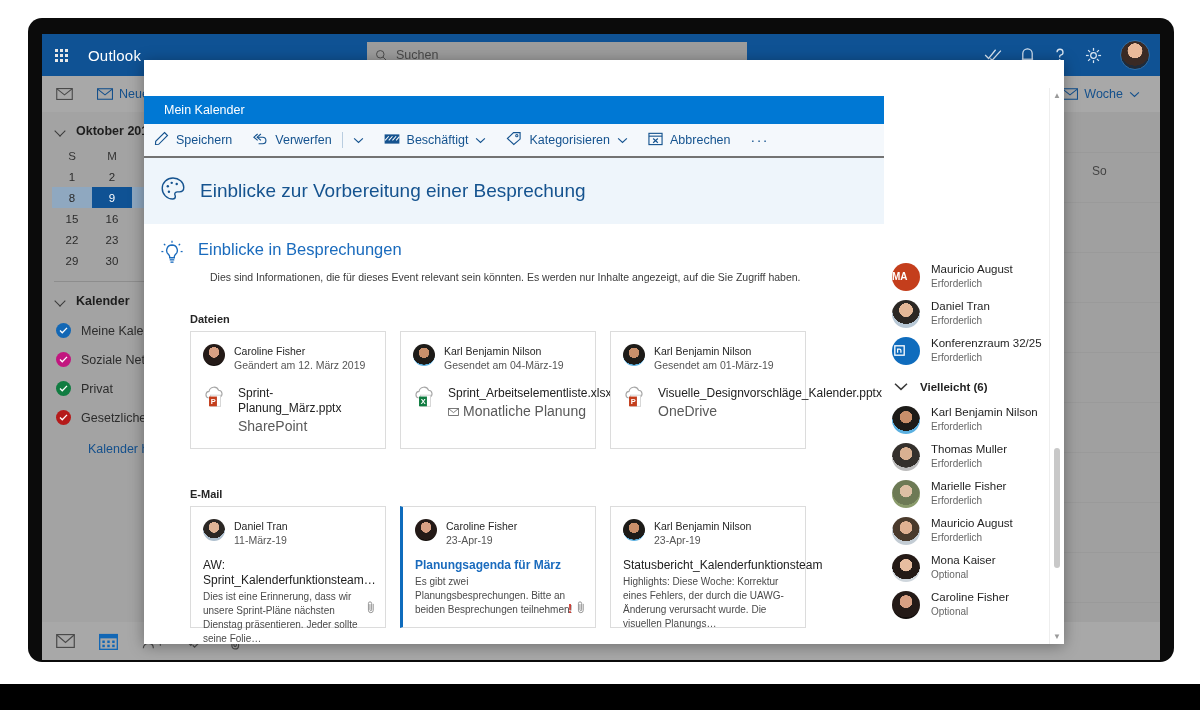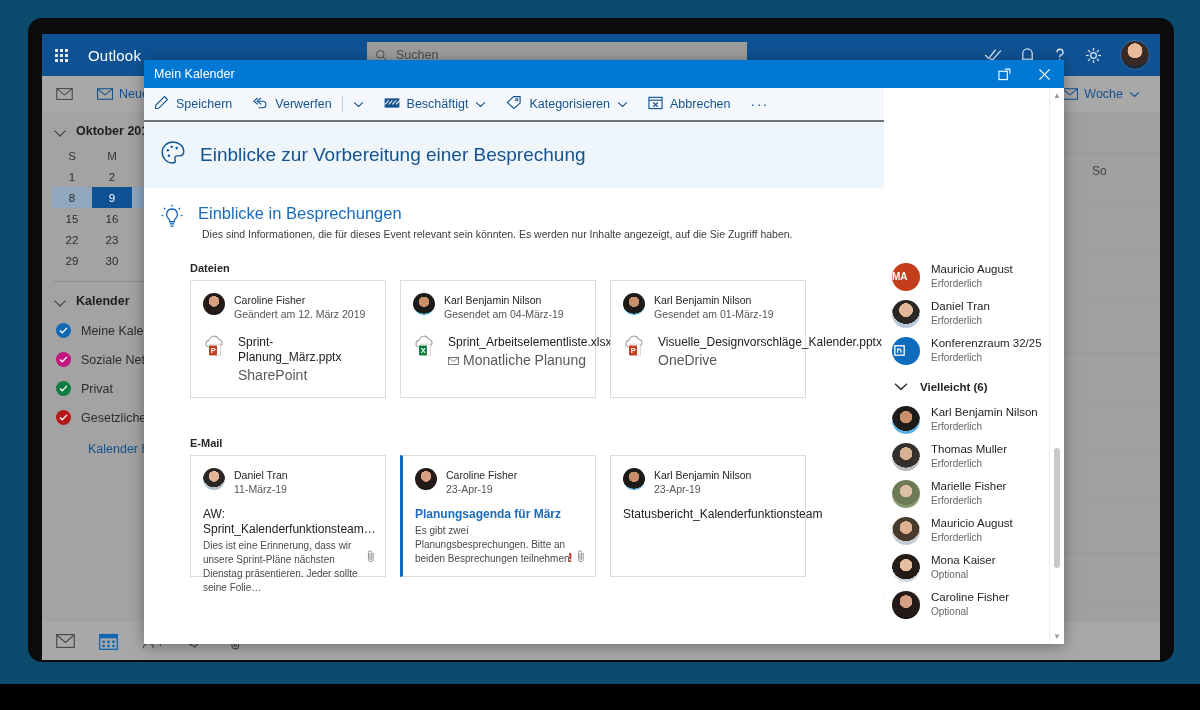--- a/index.html
+++ b/index.html
@@ -6,21 +6,21 @@
   html, body {
     margin: 0; padding: 0;
     width: 1200px; height: 710px;
     background: #000000;
     font-family: "Liberation Sans", sans-serif;
     overflow: hidden;
   }
   #frame {
     position: relative;
     width: 1200px; height: 684px;
-    background: #0c4a6e;
+    background: #ffffff;
   }
   
   #bezel {
     position: absolute;
     left: 28px; top: 18px;
     width: 1146px; height: 644px;
     background: #0b0b0b;
     border-radius: 14px;
   }
   #screen {
@@ -134,22 +134,23 @@
   #dialog {
     position: absolute;
     left: 102px; top: 26px;
     width: 920px; height: 584px;
     background: #ffffff;
     box-shadow: 0 2px 14px rgba(0,0,0,.35);
     display: flex; flex-direction: column;
   }
   #dlg-title {
     height: 28px; background: #0078d4; color: #fff;
-    display: flex; align-items: center; padding-left: 10px;
+    display: flex; align-items: center; padding-left: 20px;
     font-size: 12.5px;
+    margin-top: 36px;
   }
   #dlg-title .t { flex: 1; }
   .winbtn { width: 40px; height: 28px; display:flex; align-items:center; justify-content:center; color:#fff; }
   #dlg-toolbar {
     height: 34px; background: #f4f8fc;
     display: flex; align-items: center; gap: 0px;
     padding-left: 0; border-bottom: 2px solid #737373;
   }
   .tb {
     display: flex; align-items: center; gap: 7px;
@@ -161,21 +162,21 @@
   #dlg-main { width: 882px; position: relative; background: #fff; }
   #banner {
     height: 66px; background: #eef5fb;
     display: flex; align-items: center; padding-left: 16px; gap: 14px;
   }
   #banner .bt { color: #15538f; font-size: 19px; }
   #insights-head { padding: 16px 0 0 16px; display: flex; gap: 14px; align-items: flex-start; }
   #insights-head .ih-text h3 {
     margin: 0 0 5px 0; color: #1a6bbd; font-size: 16.5px; font-weight: normal;
   }
-  #insights-head .ih-text p { margin: 4px; color: #3b3b3b; font-size: 10.5px; }
+  #insights-head .ih-text p { margin: 12px; color: #3b3b3b; font-size: 10.5px; }
   .section-label {
     font-size: 11px; font-weight: bold; color: #262626;
     margin: 18px 0 6px 46px;
   }
   .cards { display: flex; gap: 14px; padding-left: 46px; }
   .card {
     width: 196px; background: #fff; border: 1px solid #dcdcdc;
     padding: 12px 12px 10px 12px;
   }
   .card.file { height: 118px; }
@@ -747,20 +748,21 @@
 
             <div class="card mail">
               <div class="chead">
                 <span class="av karl"></span>
                 <div>
                   <div class="cname">Karl Benjamin Nilson</div>
                   <div class="cdate">23-Apr-19</div>
                 </div>
               </div>
               <div class="msub">Statusbericht_Kalenderfunktionsteam</div>
+              <div class="mprev">Highlights: Diese Woche: Korrektur eines Fehlers, der durch die UAWG-Änderung verursacht wurde. Die visuellen Planungs…</div>
             </div>
 
           </div>
           <div class="more">
             <span>4 weitere</span>
             <span>
               <svg width="11" height="7" viewBox="0 0 12 8">
                   <polyline points="1,1.5 6,6.3 11,1.5" fill="none" stroke="#1a6bbd" stroke-width="1.3"></polyline>
                 </svg>
             </span>

